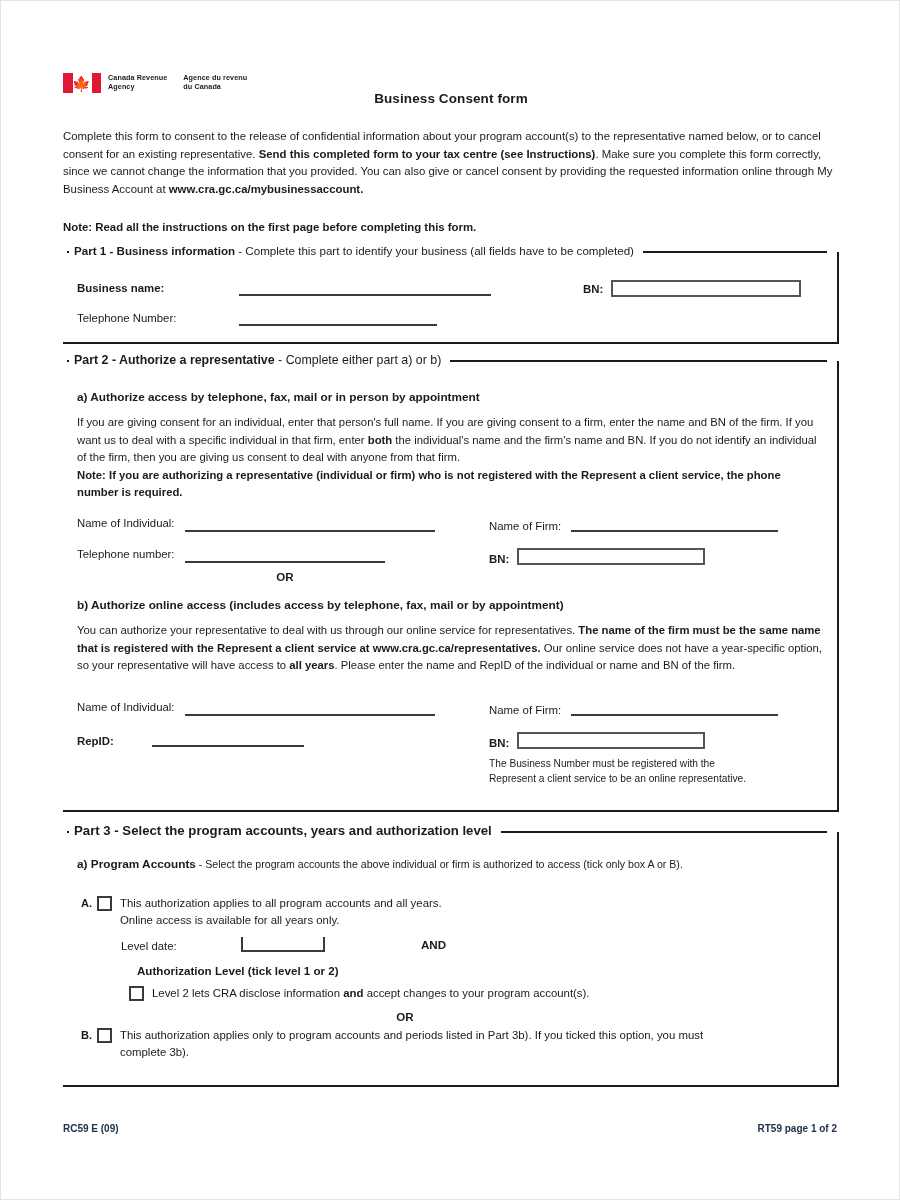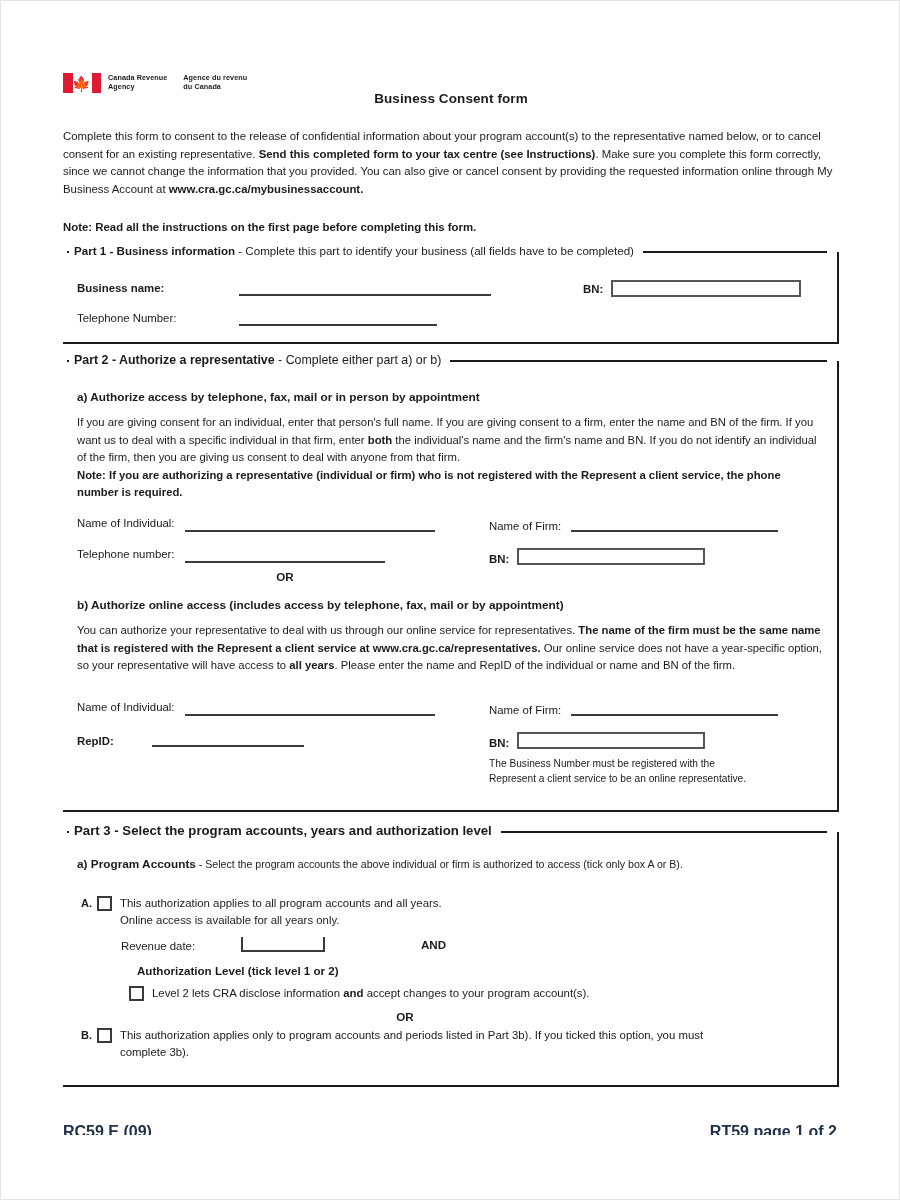--- a/index.html
+++ b/index.html
@@ -295,21 +295,21 @@
   .b-row { margin-top: 4px; }
 
   
   .footer {
     position: absolute;
     left: 62px;
     right: 62px;
     top: 1122px;
     display: flex;
     justify-content: space-between;
-    font-size: 16px;
+    font-size: 10px;
     font-weight: bold;
     color: #20314a;
     height: 12px;
     overflow: hidden;
   }
 </style>
 </head>
 <body>
 
 <div class="page">
@@ -455,21 +455,21 @@
           <span class="cb-letter">A.</span>
           <span class="checkbox"></span>
           <span class="cb-text">
             <span>This authorization applies to all program accounts and all years.</span><br>
             <span>Online access is available for all years only.</span>
           </span>
         </div>
 
         <div style="display:flex;align-items:flex-end;">
           <div class="expiry-row">
-            <span class="expiry-lbl">Revenue date:</span>
+            <span class="expiry-lbl">Level date:</span>
             <span class="box-open-top expiry-box"></span>
           </div>
           <span class="and-word">AND</span>
         </div>
 
         <div class="auth-level-head">Authorization Level (tick level 1 or 2)</div>
 
 
         <div class="lvl-row">
           <span class="checkbox"></span>

